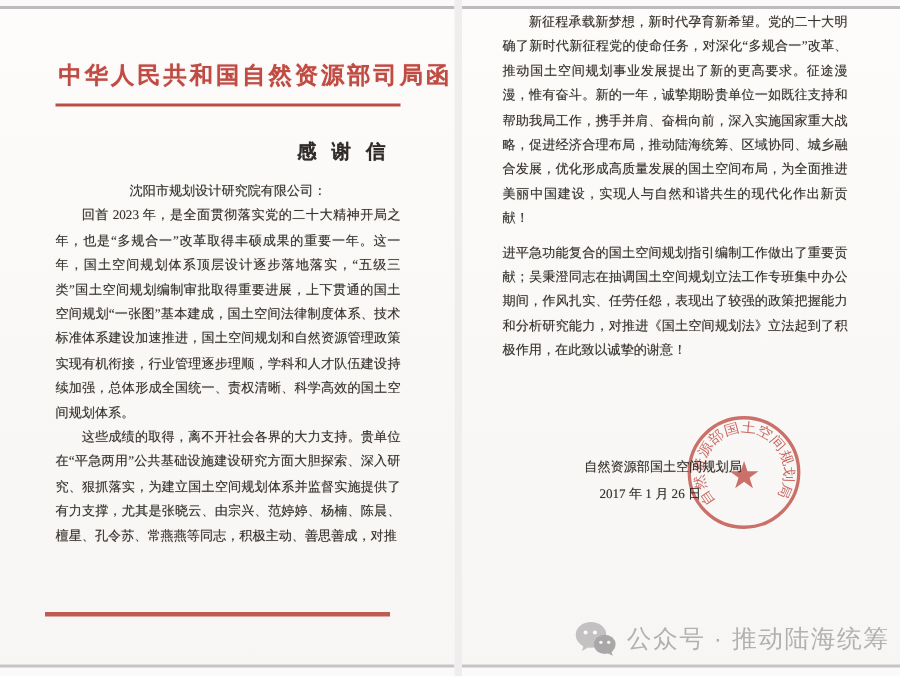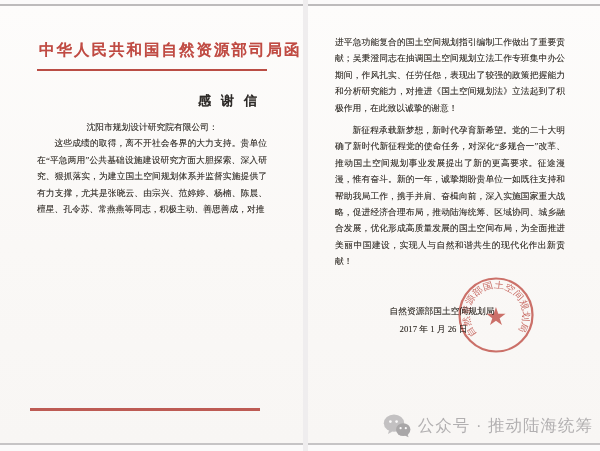--- a/index.html
+++ b/index.html
@@ -123,29 +123,30 @@
 </head>
 <body>
 
 <div class="canvas">
 
   <div class="page page-left">
     <div class="letterhead">中华人民共和国自然资源部司局函</div>
     <div class="letterhead-rule"></div>
     <div class="letter-title">感谢信</div>
     <div class="bodytext salutation">沈阳市规划设计研究院有限公司：</div>
+    <p class="bodytext para">回首 2023 年，是全面贯彻落实党的二十大精神开局之年，也是“多规合一”改革取得丰硕成果的重要一年。这一年，国土空间规划体系顶层设计逐步落地落实，“五级三类”国土空间规划编制审批取得重要进展，上下贯通的国土空间规划“一张图”基本建成，国土空间法律制度体系、技术标准体系建设加速推进，国土空间规划和自然资源管理政策实现有机衔接，行业管理逐步理顺，学科和人才队伍建设持续加强，总体形成全国统一、责权清晰、科学高效的国土空间规划体系。</p>
     <p class="bodytext para">这些成绩的取得，离不开社会各界的大力支持。贵单位在“平急两用”公共基础设施建设研究方面大胆探索、深入研究、狠抓落实，为建立国土空间规划体系并监督实施提供了有力支撑，尤其是张晓云、由宗兴、范婷婷、杨楠、陈晨、檀星、孔令苏、常燕燕等同志，积极主动、善思善成，对推</p>
     <div class="page-bottom-rule"></div>
   </div>
 
   <div class="page-gap"></div>
 
   <div class="page page-right">
+    <p class="bodytext para">新征程承载新梦想，新时代孕育新希望。党的二十大明确了新时代新征程党的使命任务，对深化“多规合一”改革、推动国土空间规划事业发展提出了新的更高要求。征途漫漫，惟有奋斗。新的一年，诚挚期盼贵单位一如既往支持和帮助我局工作，携手并肩、奋楫向前，深入实施国家重大战略，促进经济合理布局，推动陆海统筹、区域协同、城乡融合发展，优化形成高质量发展的国土空间布局，为全面推进美丽中国建设，实现人与自然和谐共生的现代化作出新贡献！</p>
     <p class="bodytext para no-indent first">进平急功能复合的国土空间规划指引编制工作做出了重要贡献；吴秉澄同志在抽调国土空间规划立法工作专班集中办公期间，作风扎实、任劳任怨，表现出了较强的政策把握能力和分析研究能力，对推进《国土空间规划法》立法起到了积极作用，在此致以诚挚的谢意！</p>
-    <p class="bodytext para">新征程承载新梦想，新时代孕育新希望。党的二十大明确了新时代新征程党的使命任务，对深化“多规合一”改革、推动国土空间规划事业发展提出了新的更高要求。征途漫漫，惟有奋斗。新的一年，诚挚期盼贵单位一如既往支持和帮助我局工作，携手并肩、奋楫向前，深入实施国家重大战略，促进经济合理布局，推动陆海统筹、区域协同、城乡融合发展，优化形成高质量发展的国土空间布局，为全面推进美丽中国建设，实现人与自然和谐共生的现代化作出新贡献！</p>
 
     <div class="sign-block">
       <div class="bodytext sign-line">自然资源部国土空间规划局</div>
       <div class="bodytext date-line">2017 年 1 月 26 日</div>
     </div>
 
     <svg class="seal" viewBox="0 0 80 80" width="80" height="80">
       <circle cx="40" cy="40" r="36.5" fill="none" stroke="#c0443b" stroke-width="2.2" opacity="0.85"></circle>
       <defs>
         <path id="sealArc" d="M 20.9 59.1 A 27 27 0 1 1 59.1 59.1" fill="none"></path>

